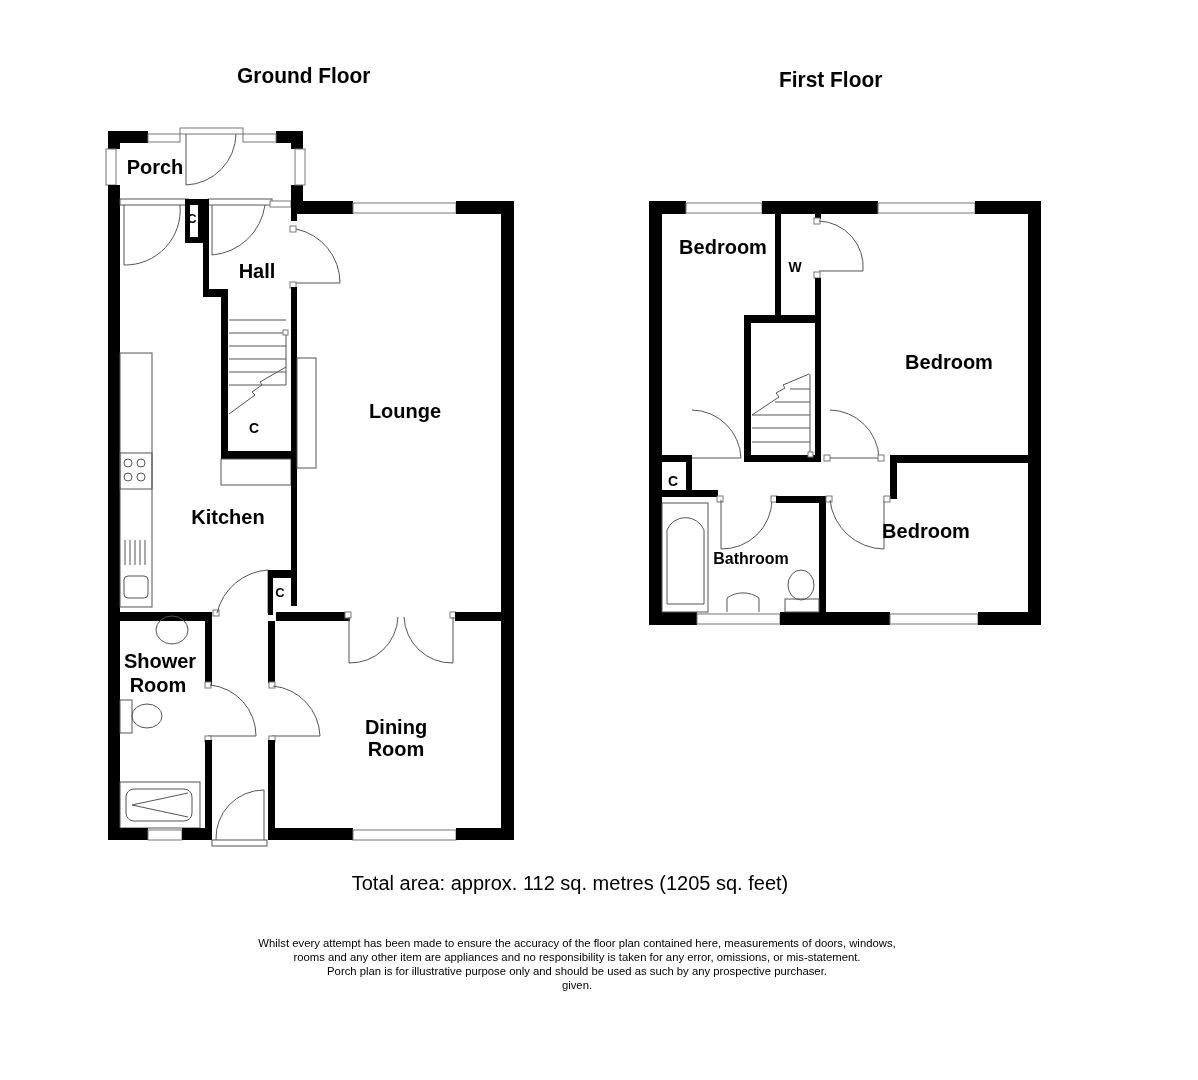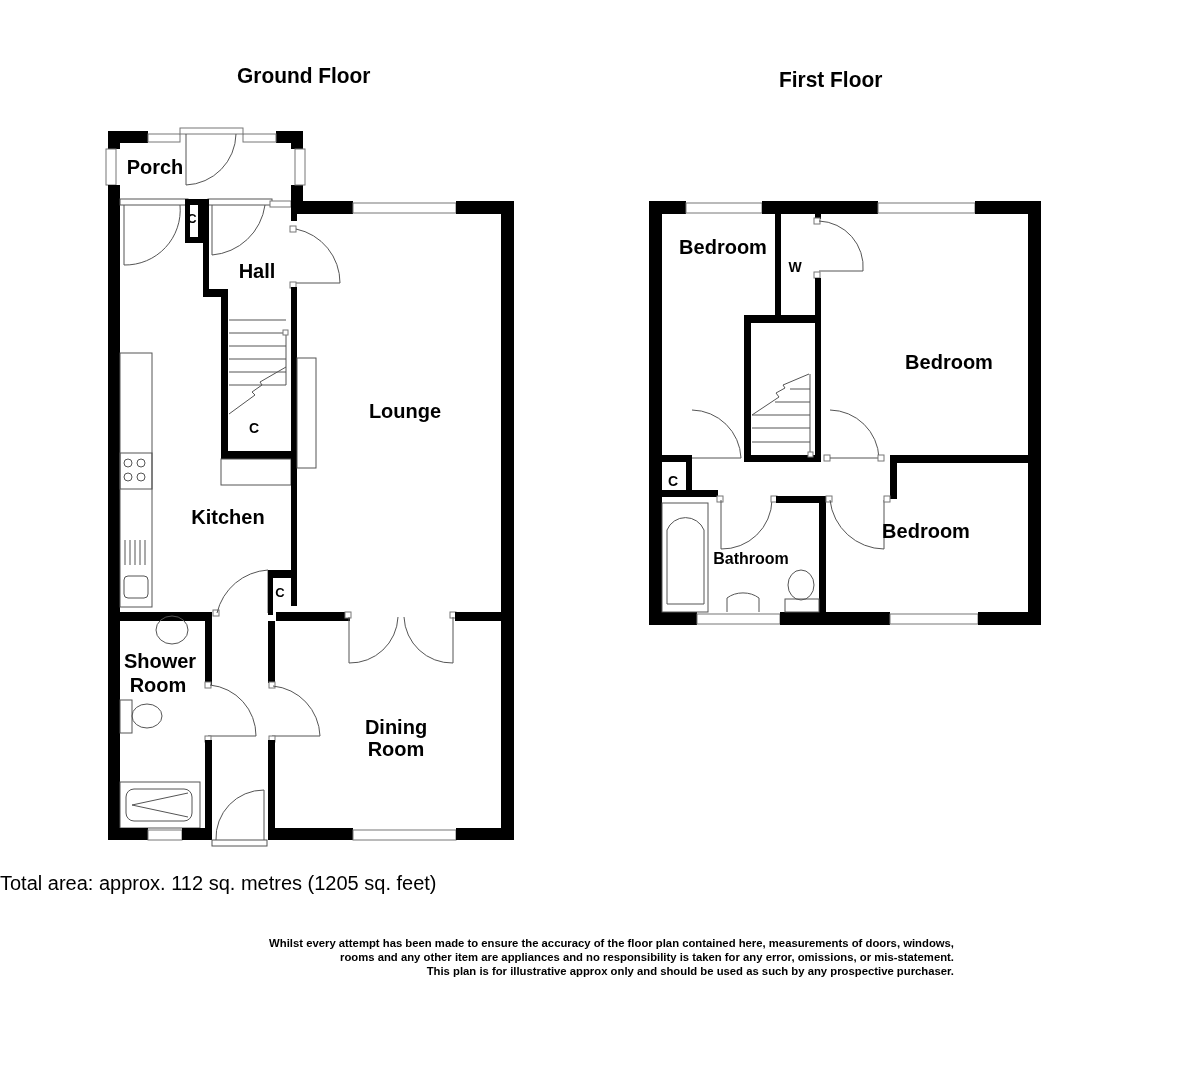--- a/index.html
+++ b/index.html
@@ -1,21 +1,21 @@
 <!DOCTYPE html>
 <html><head>
 <meta charset="utf-8">
 <style>
   html, body { margin: 0; padding: 0; background: #ffffff; }
   body { width: 1198px; height: 1080px; position: relative; overflow: hidden; font-family: "Liberation Sans", sans-serif; }
   svg.plan { position: absolute; left: 0; top: 0; }
   .floor-title { position: absolute; font-family: "Liberation Sans", sans-serif; font-weight: bold; font-size: 22px; color: #000; transform: scaleX(0.95); transform-origin: left top; }
   .room-label { font-family: "Liberation Sans", sans-serif; font-weight: bold; fill: #000; }
-  .total-area { position: absolute; left: 0; width: 1140px; top: 872px; font-size: 20px; color: #000; font-family: "Liberation Sans", sans-serif; }
-  .disclaimer { position: absolute; left: 200px; width: 754px; top: 936px; text-align: right; font-size: 11.3px; line-height: 14px; color: #000; font-family: "Liberation Sans", sans-serif; font-weight: bold; }
+  .total-area { position: absolute; left: 0; width: 1140px; top: 872px; text-align: center; font-size: 20px; color: #000; font-family: "Liberation Sans", sans-serif; }
+  .disclaimer { position: absolute; left: 200px; width: 754px; top: 936px; text-align: center; font-size: 11.3px; line-height: 14px; color: #000; font-family: "Liberation Sans", sans-serif; }
   .disclaimer div { white-space: nowrap; }
   .wall { fill: #000; }
   .thin { fill: none; stroke: #555; stroke-width: 1; }
   .win { fill: #fff; stroke: #777; stroke-width: 1; }
   .post { fill: #fff; stroke: #777; stroke-width: 1; }
 </style>
 </head>
 <body>
 
 <div class="floor-title" style="left:237px; top:63px;">Ground Floor</div>
@@ -230,14 +230,15 @@
     <text class="room-label" x="926" y="538" font-size="20" text-anchor="middle">Bedroom</text>
     <text class="room-label" x="751" y="564" font-size="16" text-anchor="middle">Bathroom</text>
   </g>
 </svg>
 
 <div class="total-area">Total area: approx.   112 sq. metres (1205 sq. feet)</div>
 
 <div class="disclaimer">
   <div>Whilst every attempt has been made to ensure the accuracy of the floor plan contained here, measurements of doors, windows,</div>
   <div>rooms and any other item are appliances and no responsibility is taken for any error, omissions, or mis-statement.</div>
-  <div>This plan is for illustrative approx only and should be used as such by any prospective purchaser.</div>
+  <div>Porch plan is for illustrative purpose only and should be used as such by any prospective purchaser.</div>
+  <div>given.</div>
 </div>
 
 </body></html>

